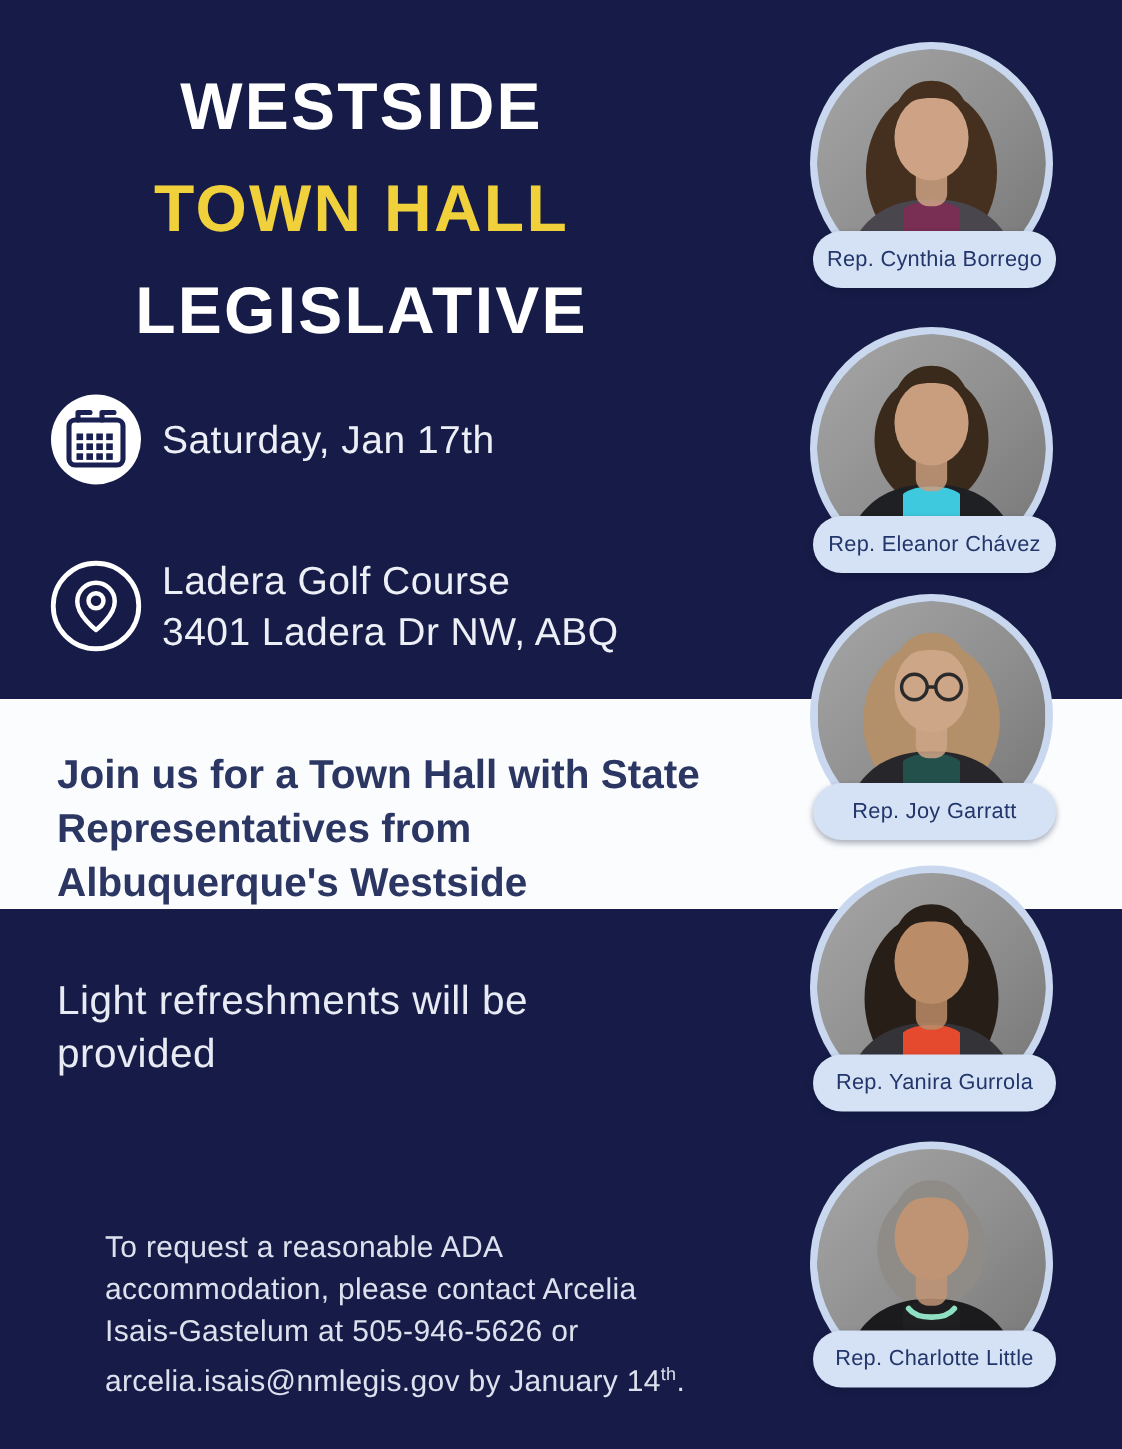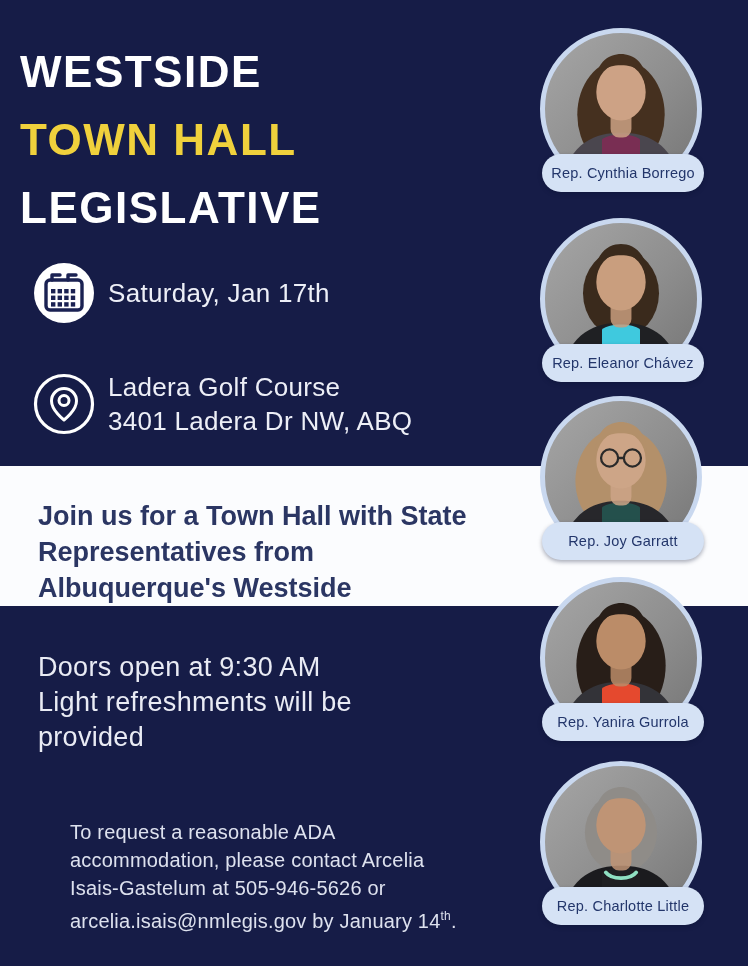--- a/index.html
+++ b/index.html
@@ -10,21 +10,21 @@
   *{margin:0;padding:0;box-sizing:border-box;}
   html,body{width:748px;height:966px;}
   body{
     font-family:"Liberation Sans","DejaVu Sans",sans-serif;
     background:var(--navy);
     position:relative;overflow:hidden;
   }
   .flyer{position:absolute;inset:0;background:var(--navy);}
 
   
-  .title-block{position:absolute;top:38px;left:0;width:462px;z-index:3;padding-left:20px;}
+  .title-block{position:absolute;top:38px;left:0;width:462px;text-align:center;z-index:3;padding-left:20px;}
   .title-line{font-size:44px;font-weight:800;letter-spacing:1.5px;line-height:68px;color:#ffffff;}
   .title-line.accent{color:var(--yellow);}
 
   
   .info-row{position:absolute;left:33px;display:flex;align-items:center;z-index:3;}
   .info-row.when{top:262px;}
   .info-row.where{top:370px;}
   .info-icon{width:62px;height:62px;flex:0 0 62px;}
   .info-text{margin-left:13px;font-size:26px;line-height:34px;color:#edeff7;font-weight:400;letter-spacing:.3px;}
 
@@ -107,21 +107,20 @@
       <div>Ladera Golf Course</div>
       <div>3401 Ladera Dr NW, ABQ</div>
     </div>
   </div>
 
   <div class="banner">
     <div class="banner-text">Join us for a Town Hall with State Representatives from Albuquerque's Westside</div>
   </div>
 
   <div class="doors">
-    <div>Doors open at 9:30 AM</div>
     <div>Light refreshments will be</div>
     <div>provided</div>
   </div>
 
   <div class="ada"><span>To request a reasonable ADA accommodation, please contact Arcelia Isais-Gastelum at 505-946-5626 or arcelia.isais@nmlegis.gov by January 14</span><sup>th</sup><span>.</span></div>
 
   <div class="rail">
 
     <div class="rep-badge b0">
       <div class="photo" style="--skin: #cda285; --hair: #45301f; --top: #792e53; --jacket: #4a464e;">

